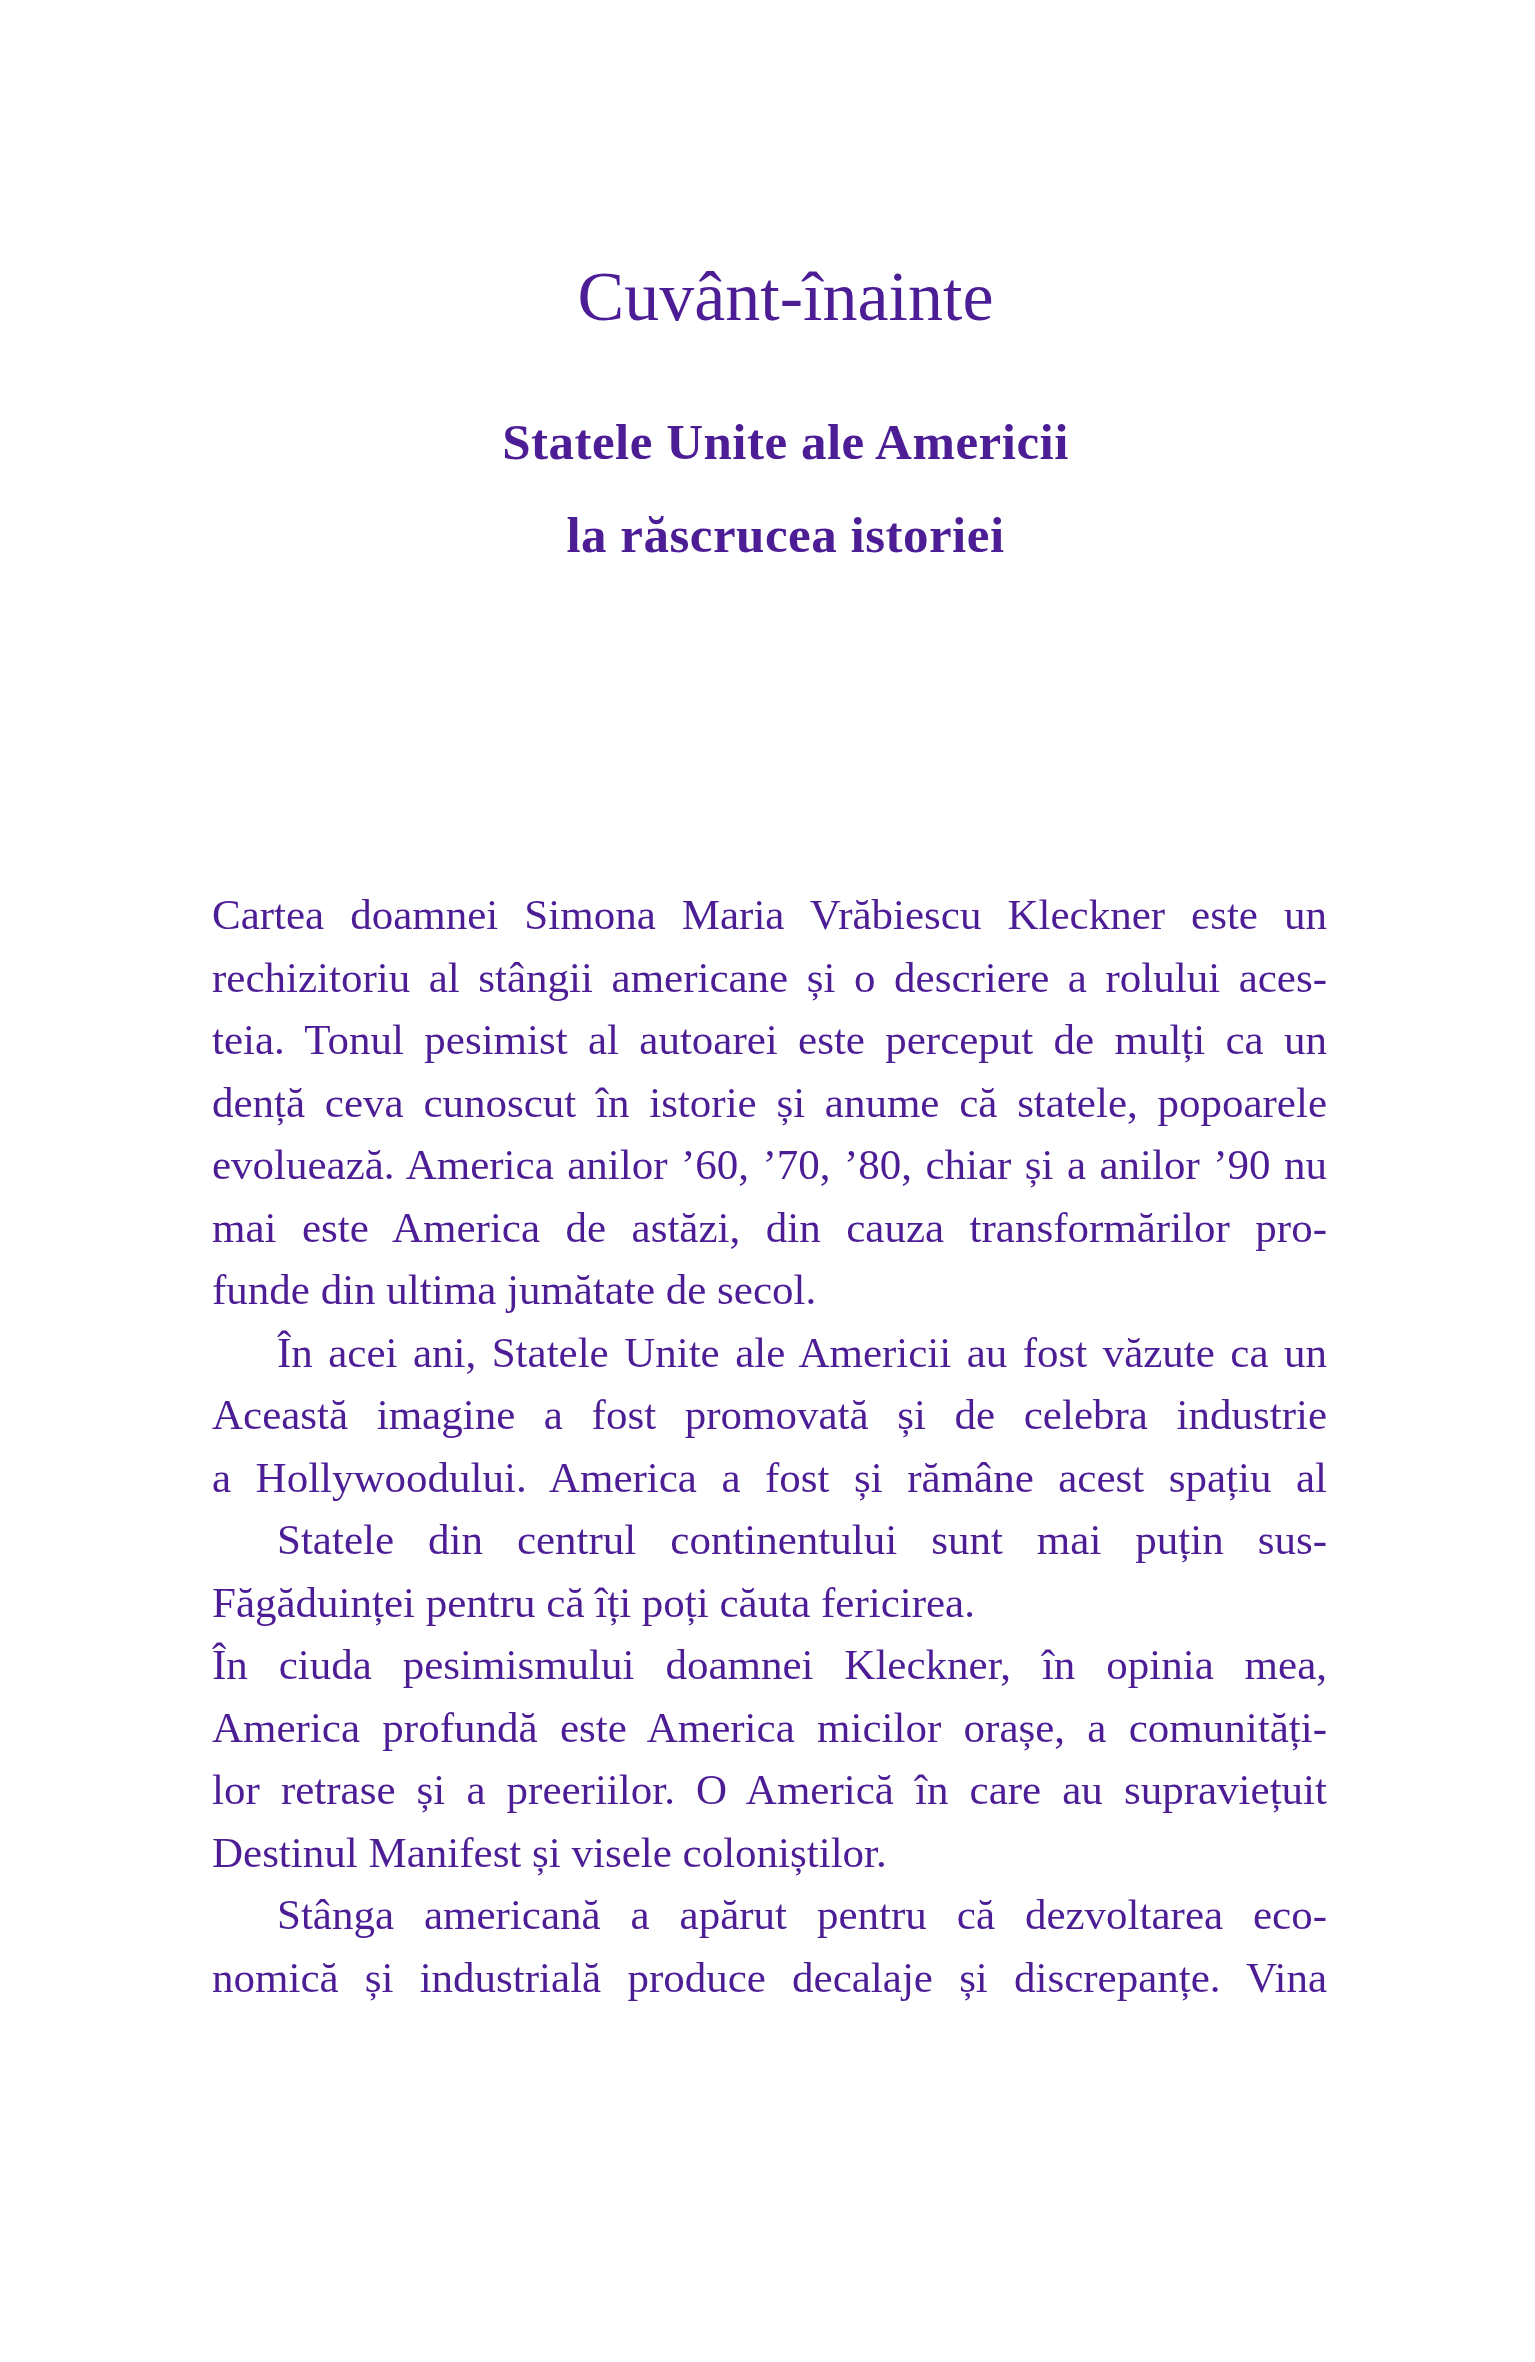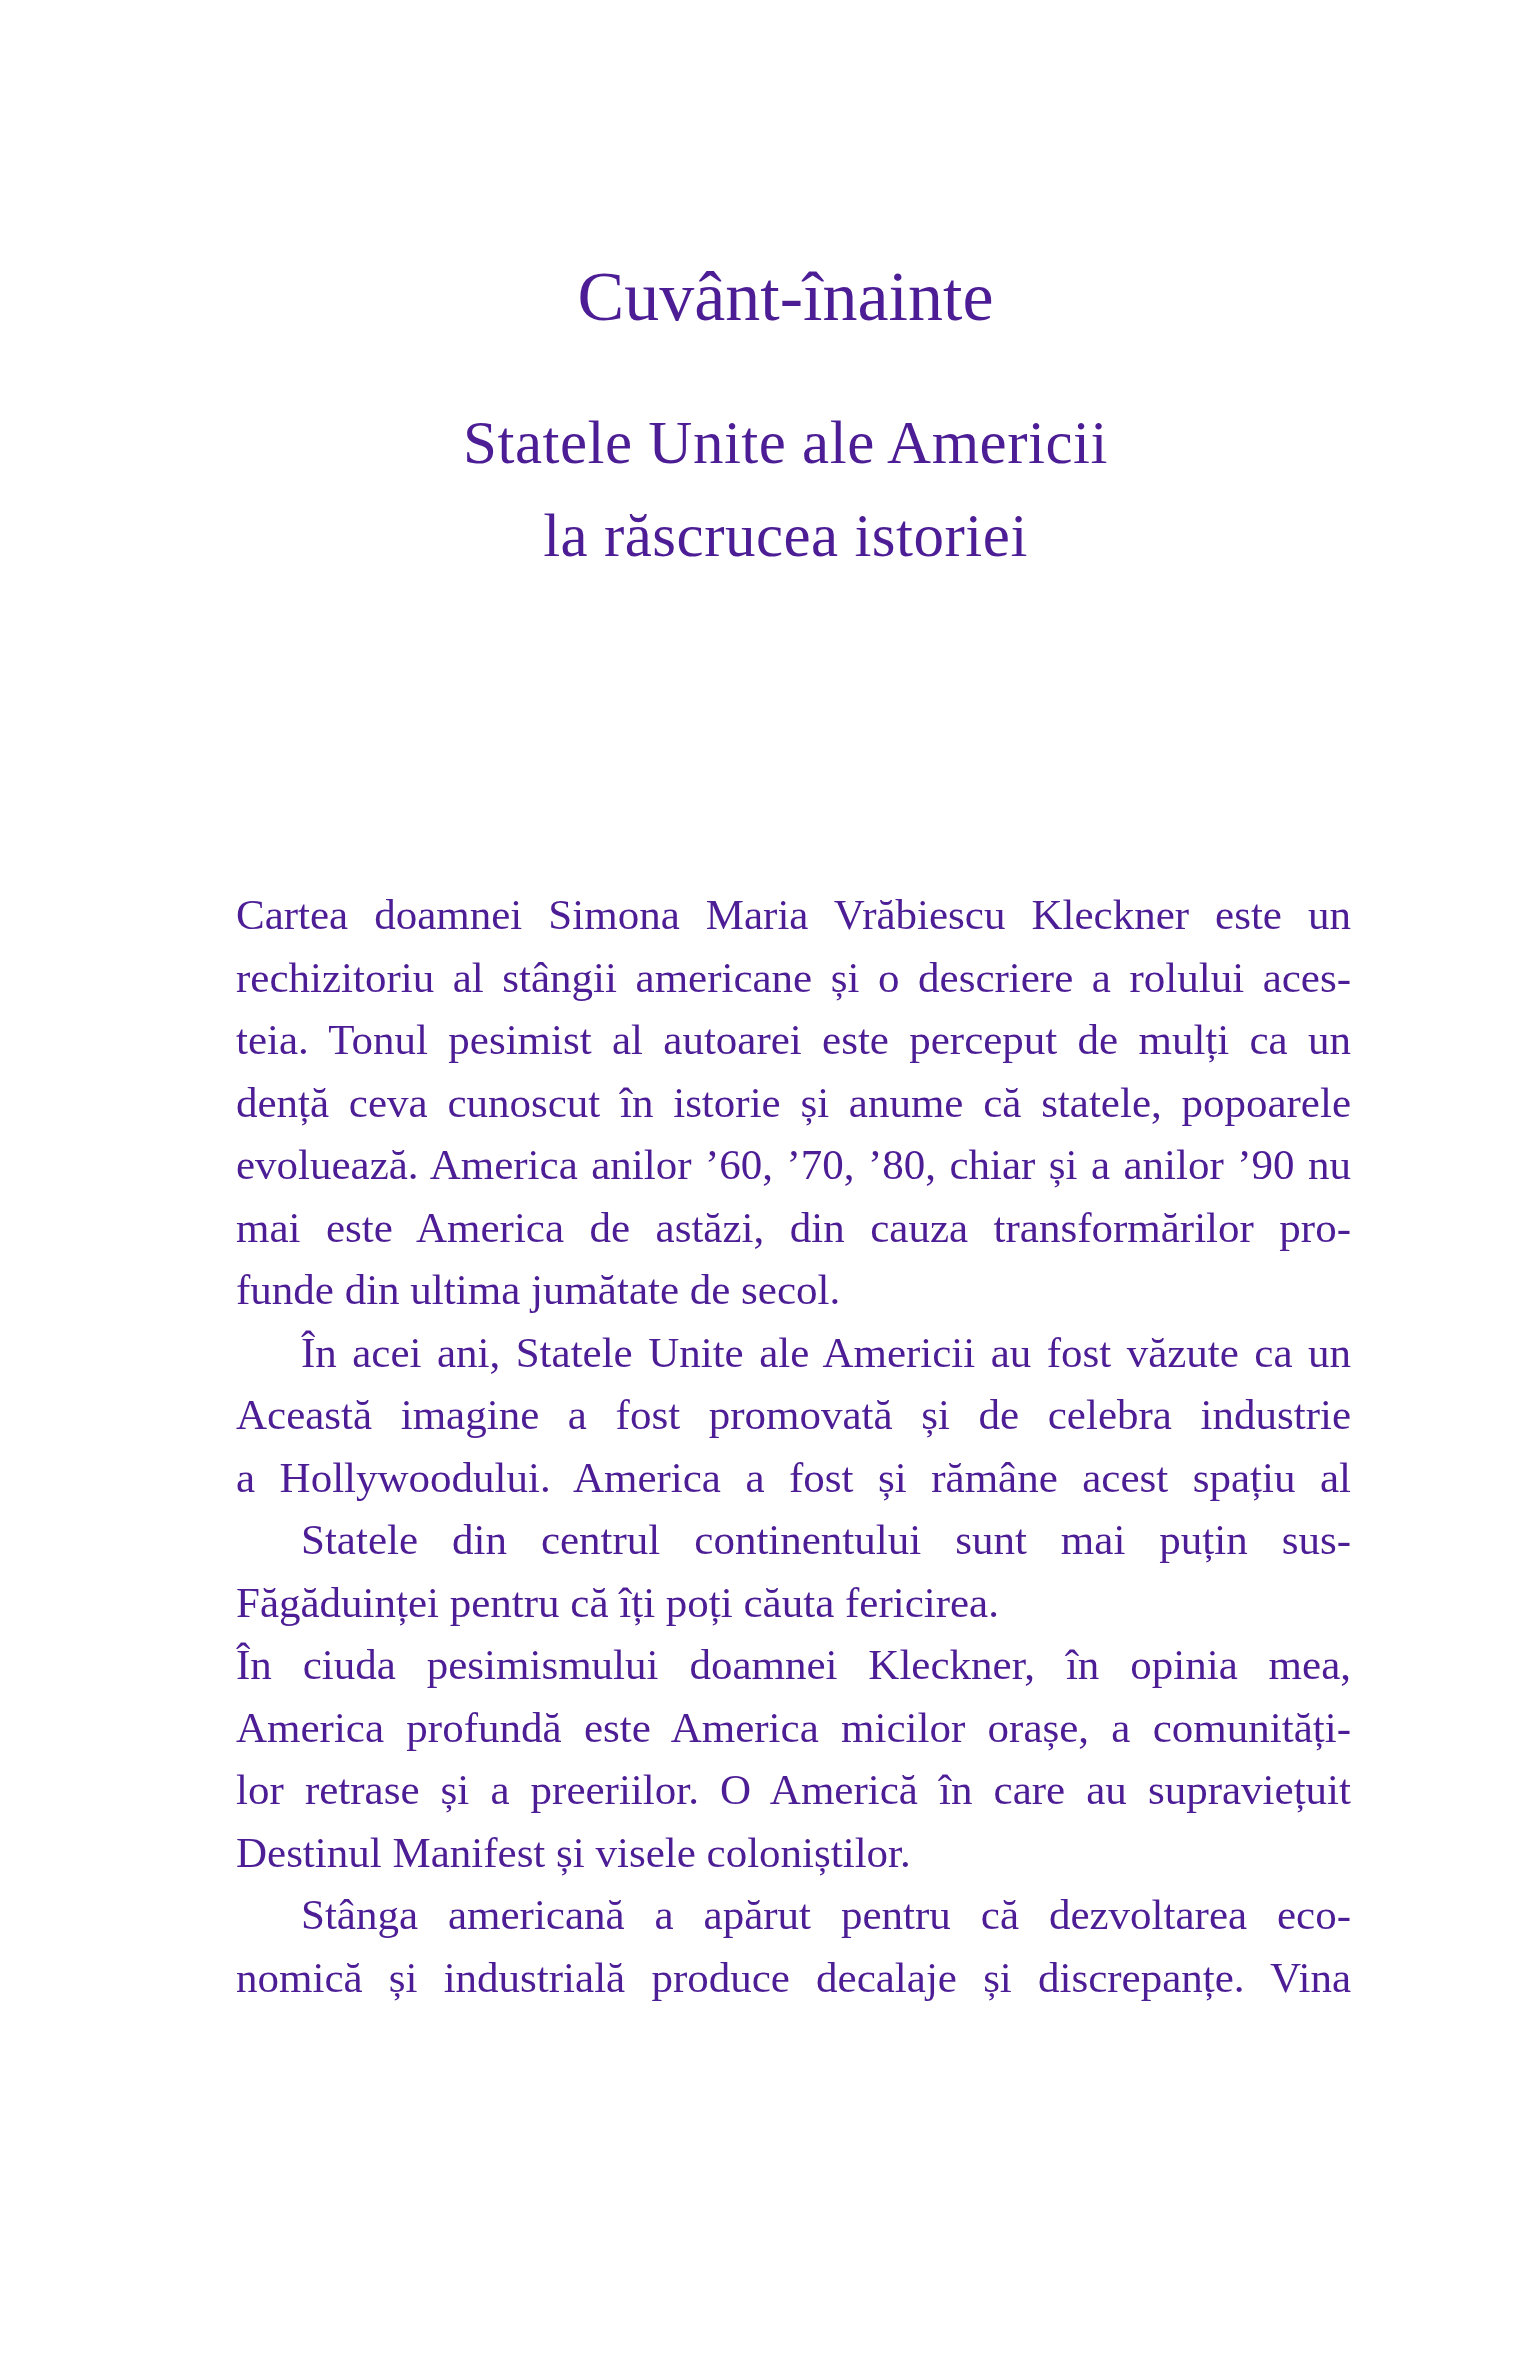--- a/index.html
+++ b/index.html
@@ -27,29 +27,29 @@
     text-align: center;
     font-weight: 400;
     white-space: nowrap;
   }
   .title {
     position: absolute;
     left: 228px;
     width: 1115px;
     top: 396px;
     margin: 0;
-    font-size: 61px;
+    font-size: 51px;
     line-height: 93px;
     text-align: center;
-    font-weight: 400;
+    font-weight: 700;
     letter-spacing: 0.5px;
   }
   .body-text {
     position: absolute;
-    left: 236px;
+    left: 212px;
     width: 1115px;
     top: 884px;
     font-size: 43px;
     line-height: 62.5px;
   }
   .line {
     text-align: justify;
     text-align-last: justify;
   }
   .line.last {

